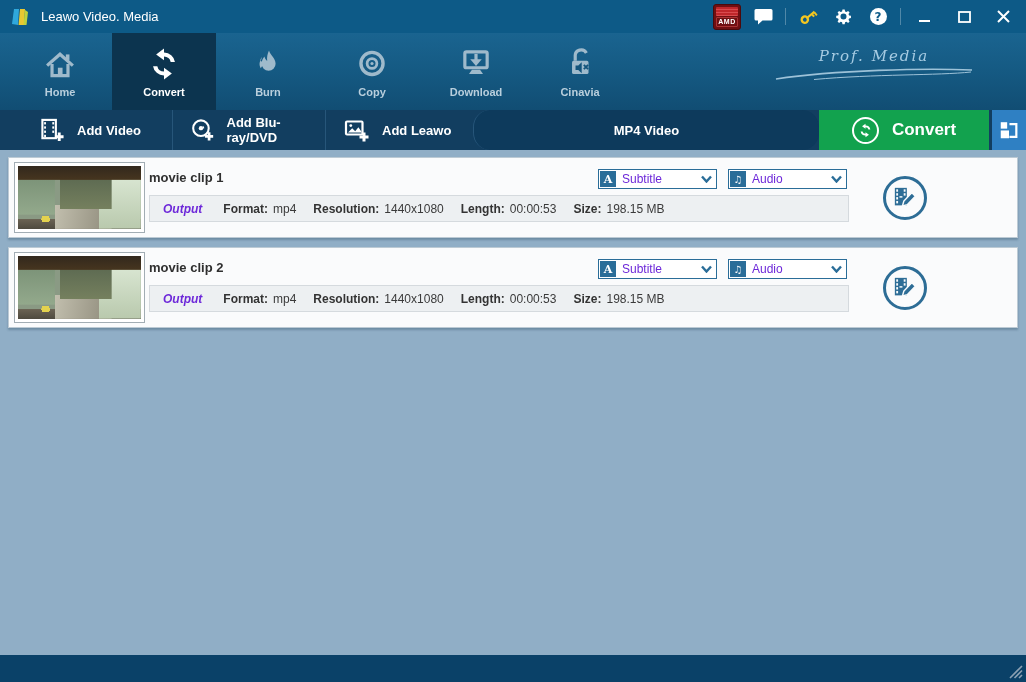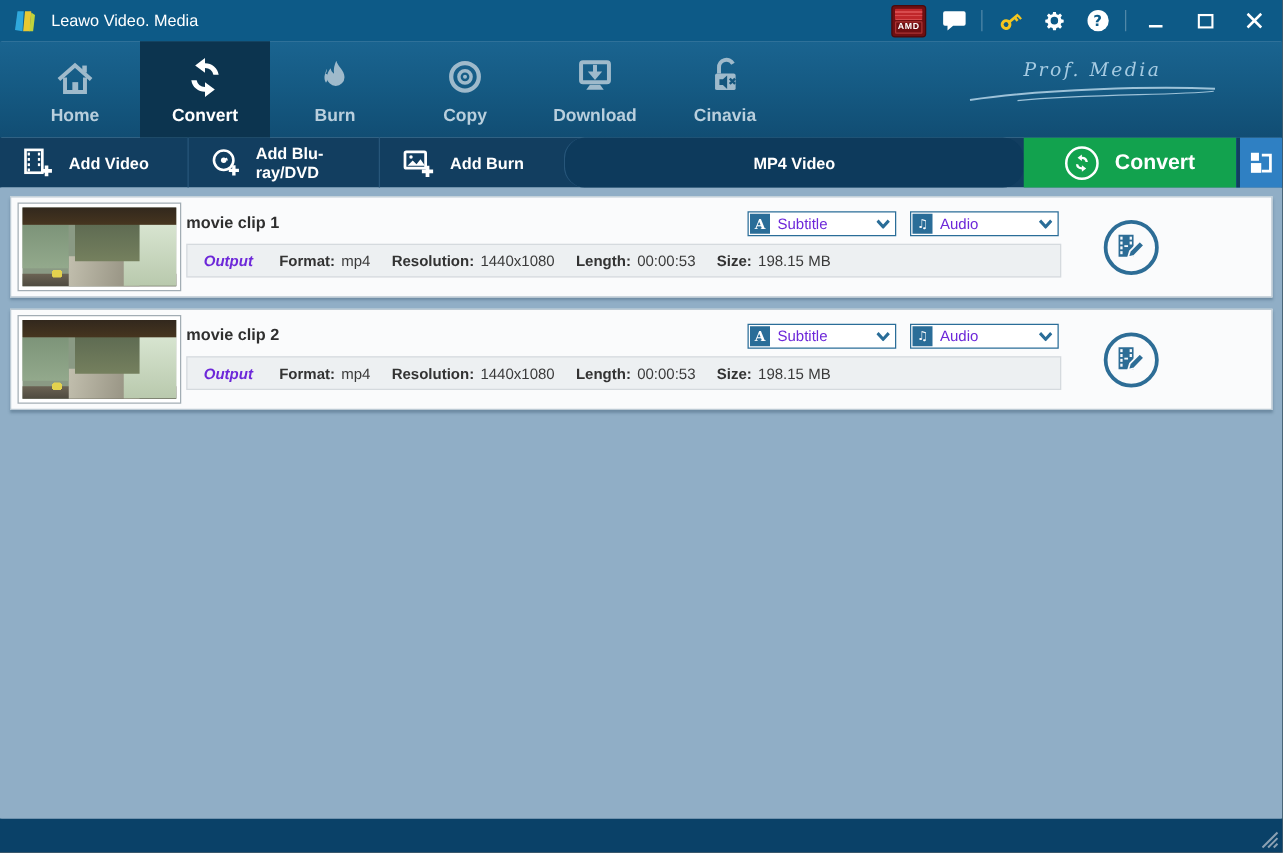--- a/index.html
+++ b/index.html
@@ -41,33 +41,33 @@
 
   
   .navbar {
     height: 77px; background: linear-gradient(180deg, #1a6490 0%, #155a83 48%, #114d73 100%);
     display: flex; align-items: stretch; position: relative; padding-left: 8px;
   }
   .nav-tab {
     width: 104px; display: flex; flex-direction: column; align-items: center;
     justify-content: center; gap: 5px; color: #9fbacb; cursor: default;
   }
-  .nav-tab .nav-label { font-size: 14px; font-weight: bold; color: #b9cfdd; }
+  .nav-tab .nav-label { font-size: 11px; font-weight: bold; color: #b9cfdd; }
   .nav-tab.active { background: #0c344f; color: #ffffff; }
   .nav-tab.active .nav-label { color: #ffffff; }
   .nav-icon { height: 36px; display: flex; align-items: flex-end; }
   .brand { position: absolute; right: 52px; top: 14px; text-align: center; }
   .brand-text {
     font-family: "DejaVu Serif", serif; font-style: italic; font-size: 15px;
     color: #a6cbe2; letter-spacing: 2px;
   }
   .brand-swoosh { display: block; margin-top: 2px; }
 
   
-  .toolbar { height: 40px; background: #123e60; display: flex; align-items: stretch; color: #fff; }
+  .toolbar { height: 40px; background: #123e60; display: flex; align-items: stretch; color: #fff; padding-left: 22px; }
   .tb-btn {
     display: flex; align-items: center; gap: 12px; padding-left: 18px;
     font-size: 13px; font-weight: bold; cursor: default;
   }
   .tb-btn.bv { width: 150px; }
   .tb-btn.bb { width: 153px; border-left: 1px solid #27567a; }
   .tb-btn.bp { width: 148px; border-left: 1px solid #27567a; }
   .format-box {
     flex: 1; background: #0d3a5c; border-left: 1px solid #27567a;
     display: flex; align-items: center; justify-content: center;
@@ -306,21 +306,21 @@
       </svg>
       <span>Add Blu-ray/DVD</span>
     </div>
     <div class="tb-btn bp">
       <svg width="26" height="26" viewBox="0 0 26 26">
         <rect x="2" y="4.5" width="16.5" height="13" rx="1" fill="none" stroke="#fff" stroke-width="2.2"></rect>
         <circle cx="6.8" cy="8.6" r="1.4" fill="#fff"></circle>
         <path d="M4 15.5l4.2-4.2 3 3 3.2-4 3.6 5.2z" fill="#fff"></path>
         <path d="M20 15.5v9M15.5 20h9" stroke="#fff" stroke-width="3"></path>
       </svg>
-      <span>Add Burn</span>
+      <span>Add Leawo</span>
     </div>
     <div class="format-box">
       <span>MP4 Video</span>
     </div>
     <div class="convert-btn">
       <span class="cycle-badge">
         <svg width="15" height="15" viewBox="0 0 32 32" fill="#ffffff">
           <path d="M16 5.2A10.3 10.3 0 0 1 26.3 14h-4A6.6 6.6 0 0 0 16 8.9v3.6L8.6 7 16 1.4z"></path>
           <path d="M16 26.8A10.3 10.3 0 0 1 5.7 18h4A6.6 6.6 0 0 0 16 23.1v-3.6L23.4 25 16 30.6z"></path>
         </svg>

